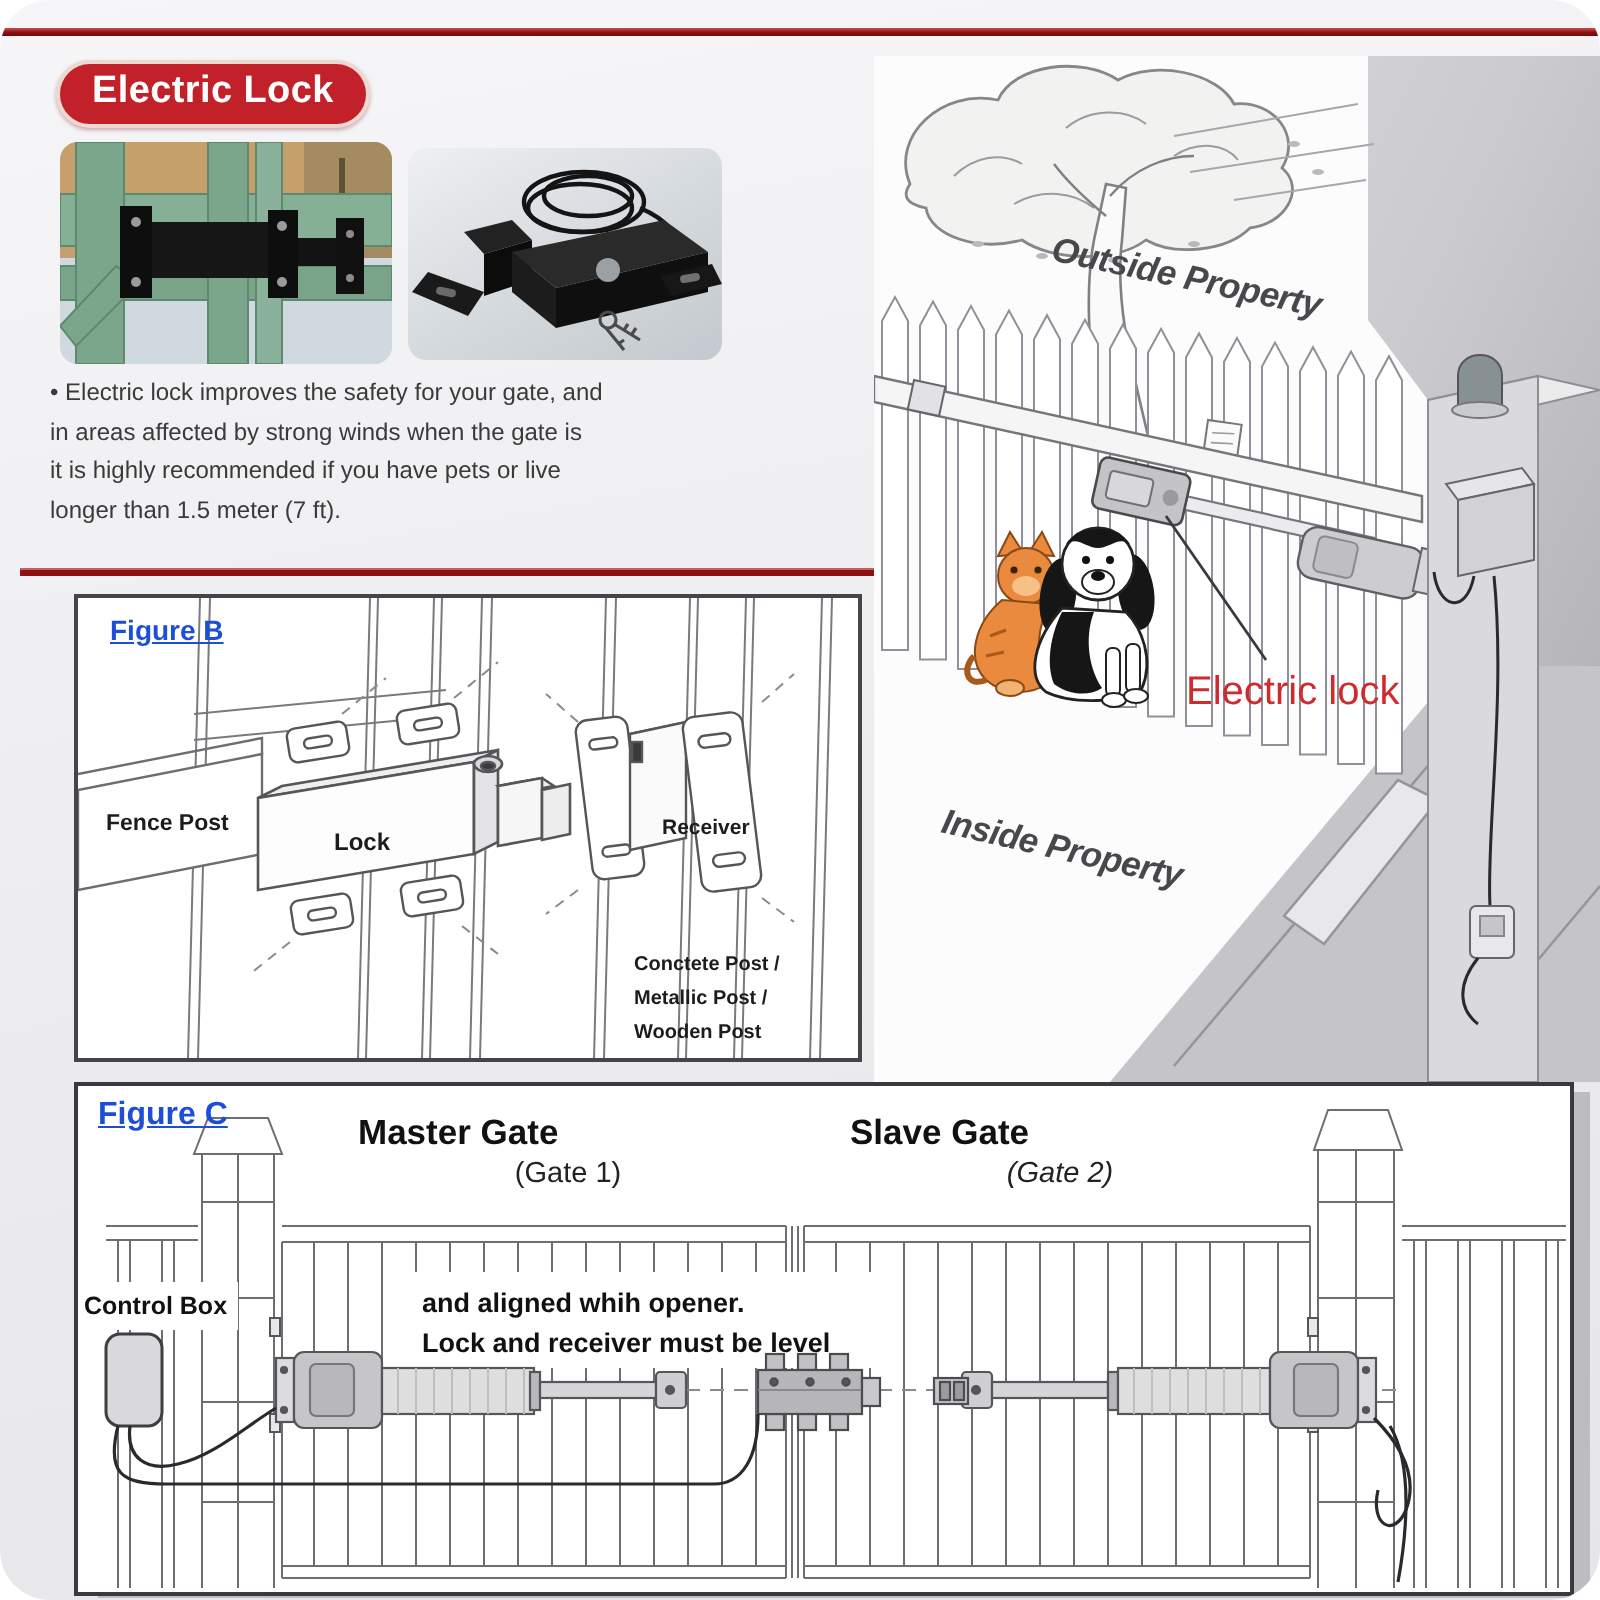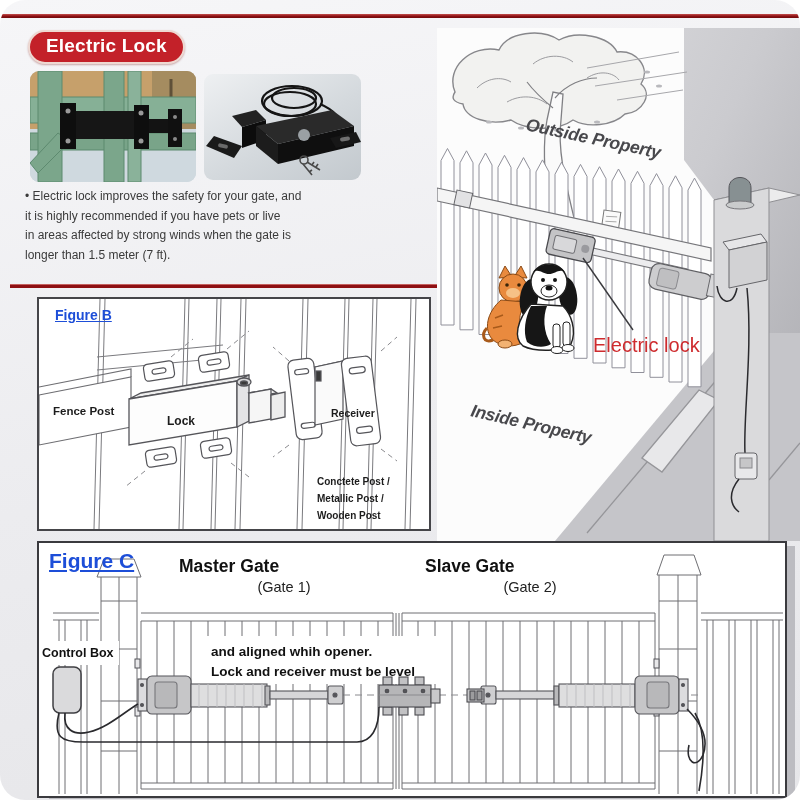--- a/index.html
+++ b/index.html
@@ -19,29 +19,29 @@
   .intro{left:25px;top:187px;width:420px;font-size:12px;line-height:19.5px;color:#3a3a3a;}
   .sep{left:10px;top:285px;width:432px;height:3px;background:#8e1013;
     box-shadow:0 -1px 0 #c4605e;}
   .panel{background:#fff;border:2px solid #454549;box-sizing:border-box;}
   .figb{left:37px;top:297px;width:394px;height:234px;}
   .figc{left:37px;top:541px;width:750px;height:257px;border-color:#3a3a3e;
     box-shadow:10px 3px 0 -2px #bcbcc1;}
   .figlabel{position:absolute;font-weight:bold;font-size:14px;color:#1d4ed8;
     text-decoration:underline;}
   .figb-label{left:16px;top:8px;}
-  .figc-label{left:10px;top:6px;font-size:21px;}
+  .figc-label{left:10px;top:6px;font-size:16px;}
   .scene{left:437px;top:28px;width:363px;height:513px;
     background:linear-gradient(115deg,#e3e3e5 0%,#cbcbcf 55%,#a9a9ae 100%);}
   svg{font-family:"Liberation Sans",sans-serif;display:block;}
   .gate-title{position:absolute;width:210px;font-weight:bold;
     font-size:17.5px;color:#111;}
   .gate-sub{position:absolute;width:210px;text-align:center;font-size:14.5px;color:#222;}
   .m-t{left:140px;top:13px;} .m-s{left:140px;top:36px;}
-  .s-t{left:386px;top:13px;} .s-s{left:386px;top:36px;}
+  .s-t{left:386px;top:13px;} .s-s{left:386px;top:36px;font-style:italic;}
   .cb-label{position:absolute;left:3px;top:103px;font-weight:bold;font-size:12.5px;color:#111;}
   .note{position:absolute;left:172px;top:99px;font-weight:bold;font-size:13.5px;
     line-height:20px;color:#111;}
   .svgfill{position:absolute;left:0;top:0;}
 </style>
 </head>
 <body>
 
 <div class="page">
 
@@ -106,22 +106,22 @@
       <g stroke="#4a4a4a" fill="none" stroke-width="1.6">
         <circle cx="100" cy="86" r="4"></circle>
         <path d="M103,88 L116,96 M112,93 l2,-3 M108,91 l2,-3"></path>
         <path d="M99,90 L108,101 M105,98 l3,-2"></path>
       </g>
     </svg>
   </div>
 
   <div class="abs intro">
     <div>• Electric lock improves the safety for your gate, and</div>
+    <div>in areas affected by strong winds when the gate is</div>
     <div>it is highly recommended if you have pets or live</div>
-    <div>in areas affected by strong winds when the gate is</div>
     <div>longer than 1.5 meter (7 ft).</div>
   </div>
 
   <div class="abs sep"></div>
 
   <div class="abs panel figb">
     <svg class="svgfill" width="390" height="230" viewBox="0 0 390 230">
       <g stroke="#7a7a7e" stroke-width="1">
         <path d="M55,230 L61,0 M60,230 L66,0"></path>
         <path d="M140,230 L146,0 M144,230 L150,0 M172,230 L178,0 M176,230 L182,0"></path>

